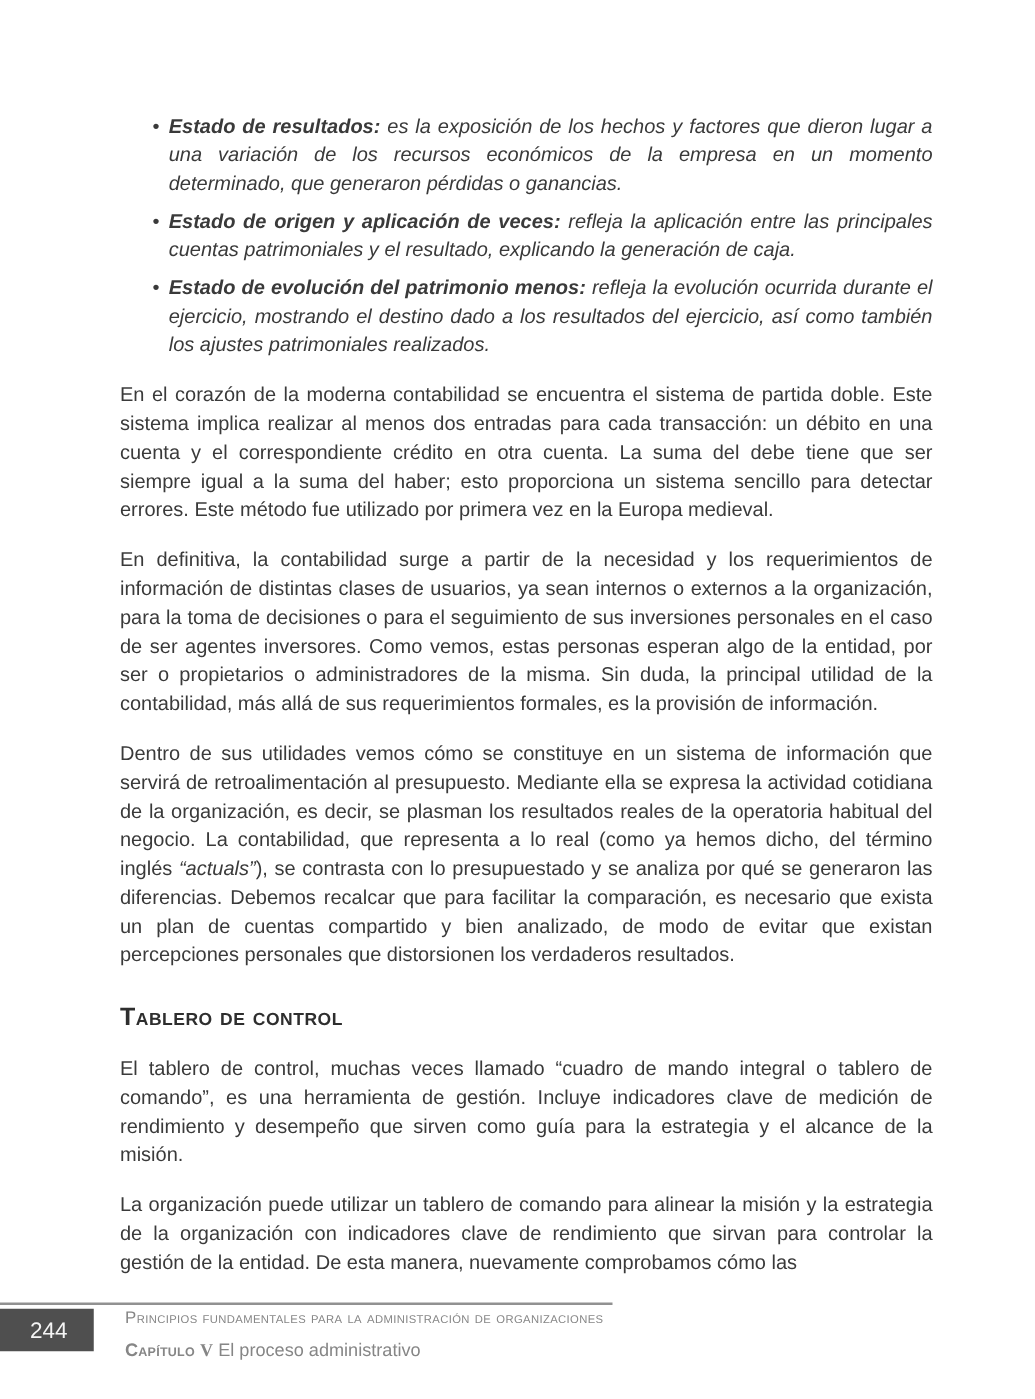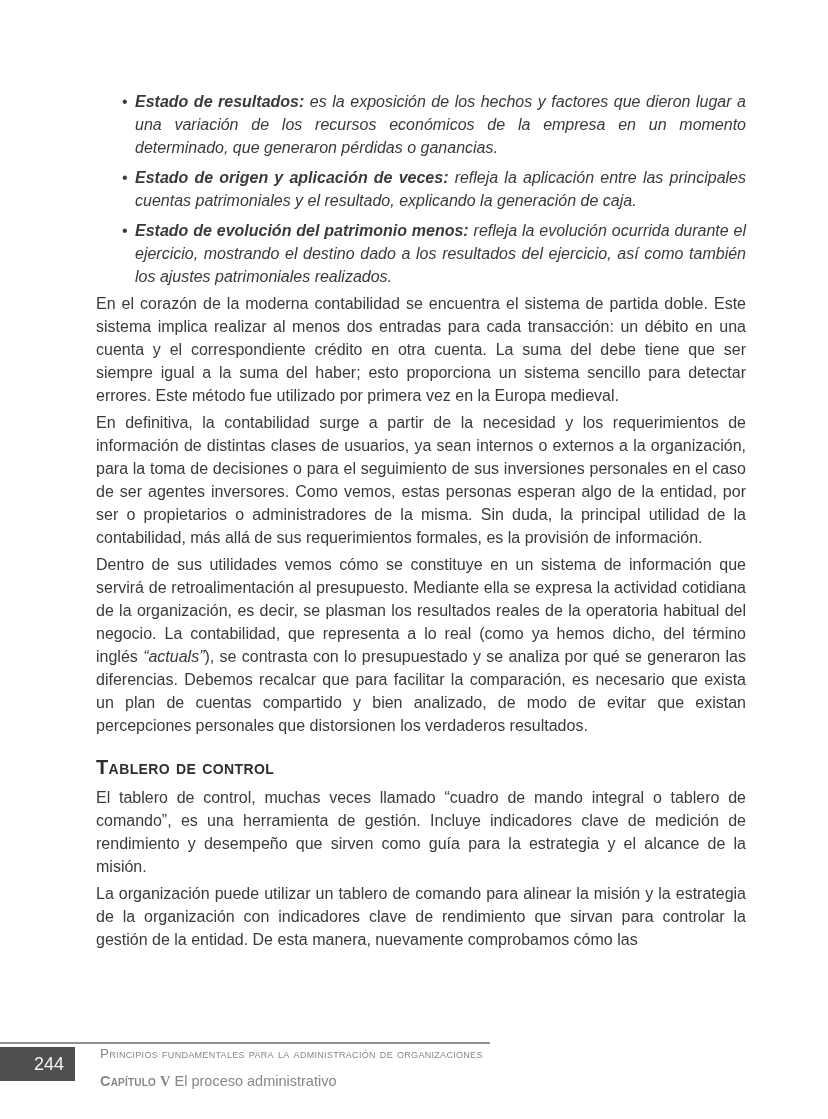--- a/index.html
+++ b/index.html
@@ -24,43 +24,43 @@
     color:var(--ink);
     font-size:16px;line-height:23px;
     text-align:justify;
     hyphens:auto;-webkit-hyphens:auto;
   }
   ul.bullets{list-style:none;margin:0;padding:0 0 0 26px;}
   ul.bullets li{display:flex;align-items:flex-start;}
   ul.bullets li + li{margin-top:7px;}
   ul.bullets .marker{flex:0 0 13px;width:13px;}
   ul.bullets .li-text{flex:1 1 auto;text-align:justify;hyphens:auto;font-style:italic;-webkit-hyphens:auto;}
-  .content p{margin:4px 0 0 0;}
+  .content p{margin:17px 0 0 0;}
   .content h2{
-    margin:18px 0 6px 0;
+    margin:26px 0 6px 0;
     font-size:20px;line-height:25px;
     font-weight:bold;
     font-variant:small-caps;
     letter-spacing:0.4px;
     color:var(--heading-ink);
     text-align:left;
   }
   b.lead{font-weight:bold;}
   i.term{}
   
   .footer-rule{
     position:absolute;left:0;top:1042px;width:490px;height:2px;
     background:var(--rule-gray);
   }
   .page-number-box{
     position:absolute;left:0;top:1047px;width:75px;height:34px;
     background:var(--badge-bg);
     color:var(--badge-ink);
     display:flex;align-items:center;justify-content:flex-end;
-    box-sizing:border-box;padding-right:11px;
+    box-sizing:border-box;padding-right:21px;
     font-size:18px;
   }
   .footer-text{
     position:absolute;left:100px;top:1046px;
     color:var(--footer-gray);
   }
   .book-title{
     font-variant:small-caps;
     font-size:13.5px;line-height:16px;
     letter-spacing:0.3px;

